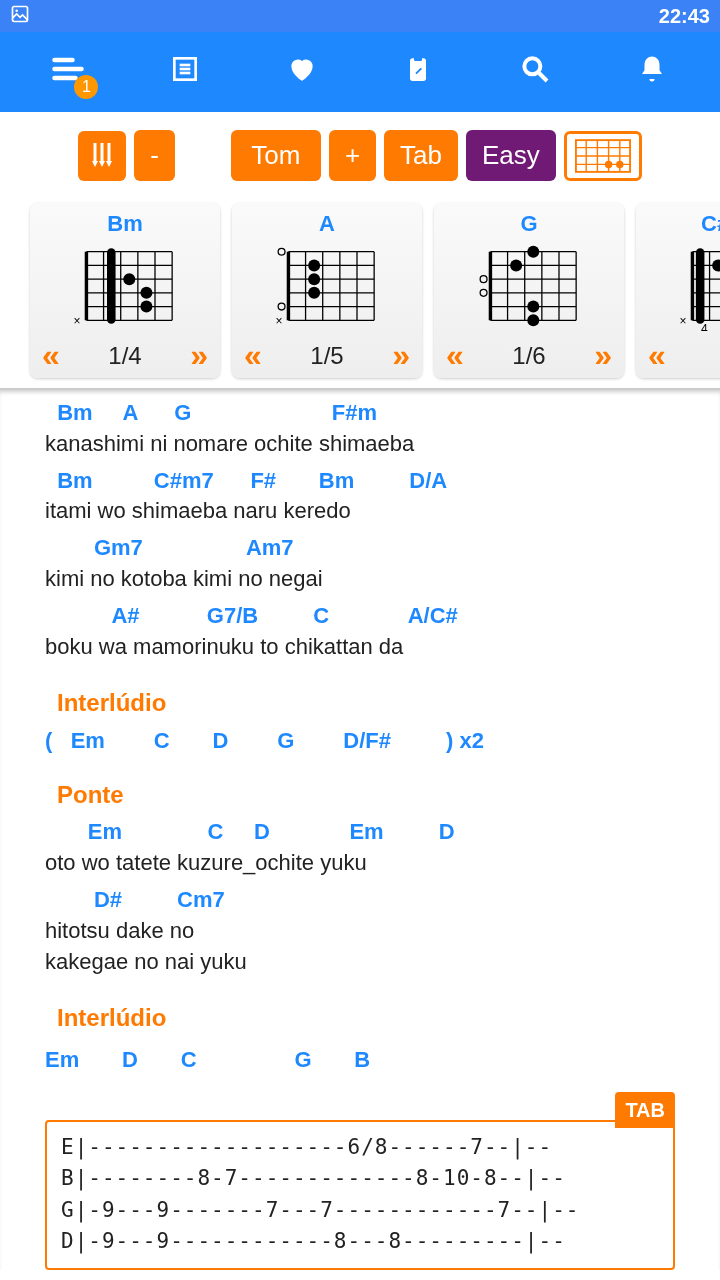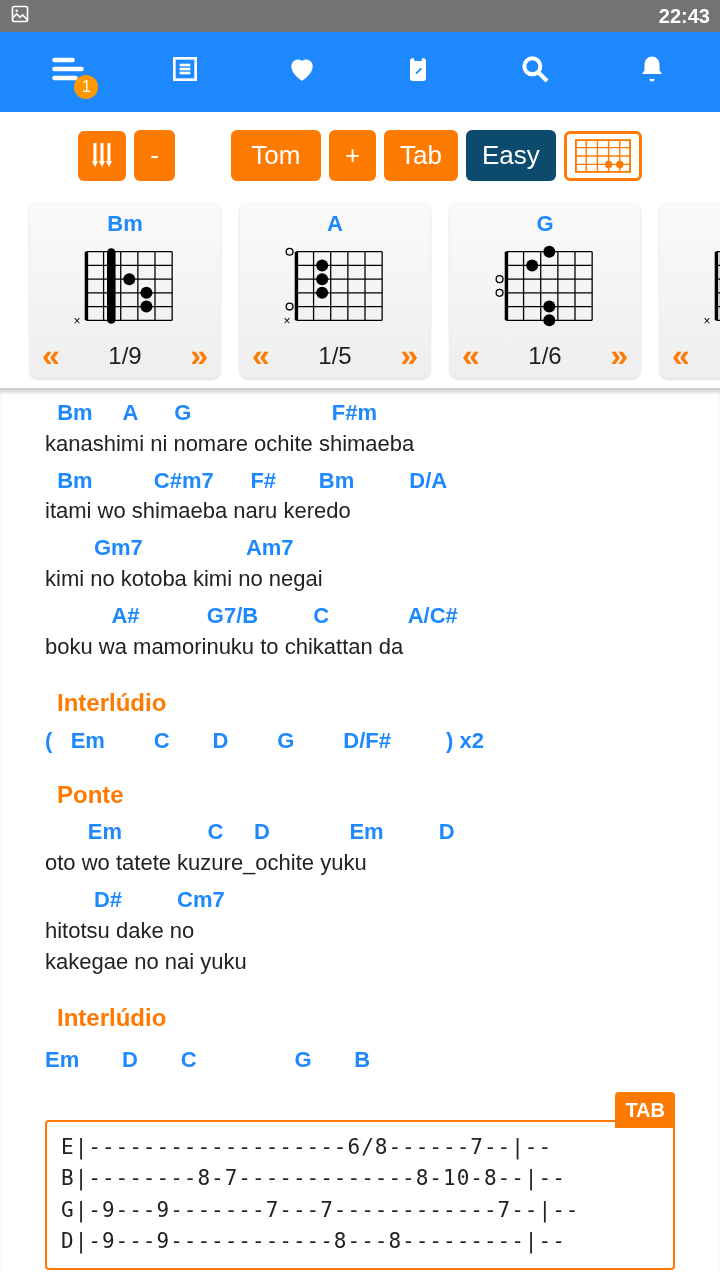--- a/index.html
+++ b/index.html
@@ -1,32 +1,32 @@
 <!DOCTYPE html>
 <html><head>
 <meta charset="utf-8">
 <style>
 * { margin: 0; padding: 0; box-sizing: border-box; }
 body { font-family: Arial, sans-serif; background: #fff; width: 720px; height: 1280px; overflow: hidden; }
 
-.status-bar { background: #737373; height: 32px; display: flex; align-items: center; justify-content: space-between; padding: 0 10px; color: #fff; }
+.status-bar { background: #3b82f6; height: 32px; display: flex; align-items: center; justify-content: space-between; padding: 0 10px; color: #fff; }
 .status-bar .time { font-size: 20px; font-weight: bold; }
 .status-bar .icon-left { font-size: 20px; }
 
 .top-nav { background: #1e88ff; height: 80px; display: flex; align-items: center; justify-content: space-around; padding: 0 10px; }
 .top-nav .nav-item { color: #fff; font-size: 30px; position: relative; width: 50px; text-align: center; }
 .badge { position: absolute; background: #ff9800; color: #fff; border-radius: 50%; width: 24px; height: 24px; font-size: 16px; display: flex; align-items: center; justify-content: center; bottom: -5px; right: -5px; }
 
 .toolbar { display: flex; gap: 8px; padding: 18px 12px; justify-content: center; align-items: center; }
 .tb-btn { border-radius: 6px; padding: 8px 14px; font-size: 26px; font-weight: 500; border: 2px solid transparent; display: flex; align-items: center; justify-content: center; min-height: 48px; }
 .tb-orange { background: #ff7a00; color: #fff; }
-.tb-gray { background: #0c4a6e; color: #fff; text-align: center; }
+.tb-gray { background: #701a75; color: #fff; text-align: center; }
 .tb-outlined { background: #fff; border: 3px solid #ff7a00; color: #ff7a00; padding: 4px 8px; }
 
-.chord-strip { display: flex; gap: 20px; padding: 4px 12px 10px 30px; overflow: hidden; }
+.chord-strip { display: flex; gap: 12px; padding: 4px 12px 10px 30px; overflow: hidden; }
 .chord-card { background: linear-gradient(#fafafa, #eee); border-radius: 8px; width: 190px; flex-shrink: 0; padding: 8px 0 4px 0; position: relative; box-shadow: 0 1px 3px rgba(0,0,0,0.2); }
 .chord-name { color: #1e88ff; font-weight: bold; font-size: 22px; text-align: center; margin-bottom: 4px; }
 .chord-diagram { display: flex; justify-content: center; margin: 4px 0; }
 .chord-nav { display: flex; justify-content: space-between; align-items: center; padding: 0 12px; margin-top: 6px; }
 .chord-nav .arrow { color: #ff7a00; font-size: 32px; font-weight: bold; }
 .chord-nav .pos { font-size: 24px; color: #222; }
 
 .content { padding: 0 45px 0 45px; font-size: 22px; line-height: 1.4; color: #222; border-top: 2px solid #ccc; box-shadow: inset 0 4px 4px -2px rgba(0,0,0,0.2); padding-top: 2px;}
 .chord-line { color: #1e88ff; font-weight: bold; white-space: pre; margin-top: 6px; }
 .lyric-line { white-space: pre; }
@@ -146,21 +146,21 @@
           </g>
           <text x="10" y="95" font-size="14">×</text>
           <rect x="49" y="6" width="10" height="88" rx="5" fill="#000"></rect>
           <circle cx="75" cy="42" r="7" fill="#000"></circle>
           <circle cx="95" cy="58" r="7" fill="#000"></circle>
           <circle cx="95" cy="74" r="7" fill="#000"></circle>
         </svg>
     </div>
     <div class="chord-nav">
       <span class="arrow">«</span>
-      <span class="pos">1/9</span>
+      <span class="pos">1/4</span>
       <span class="arrow">»</span>
     </div>
   </div>
 
   <div class="chord-card">
     <div class="chord-name">A</div>
     <div class="chord-diagram">
       <svg class="fret" viewBox="0 0 140 100">
           <g stroke="#000" stroke-width="1.5">
             <line x1="25" y1="10" x2="125" y2="10"></line>

